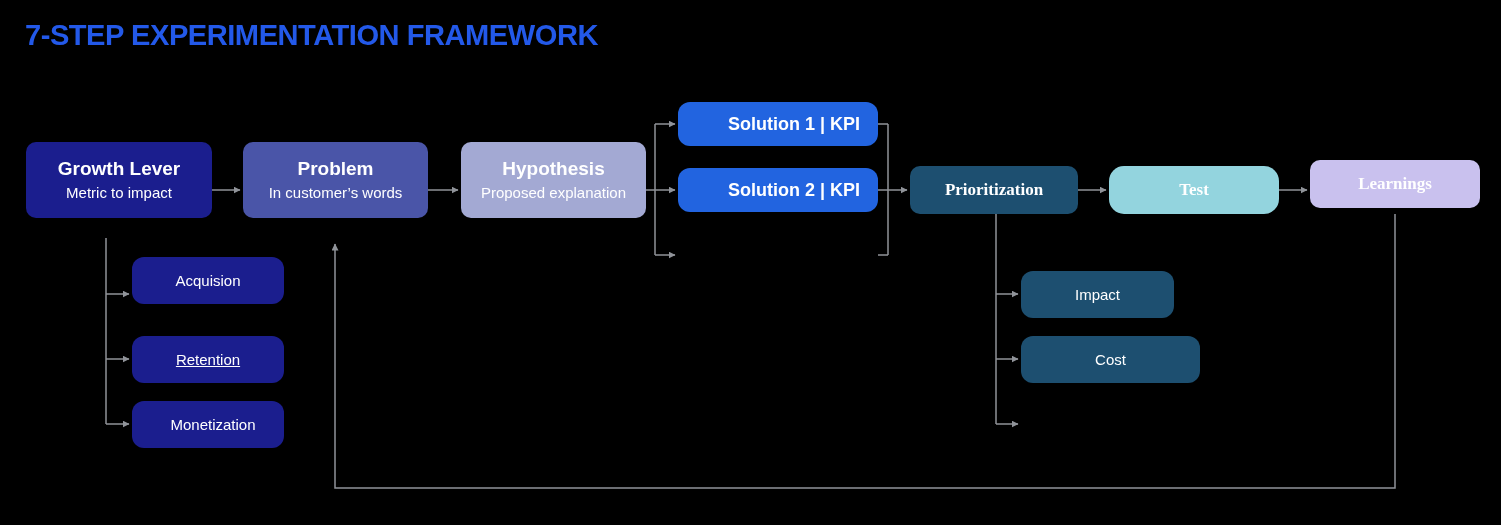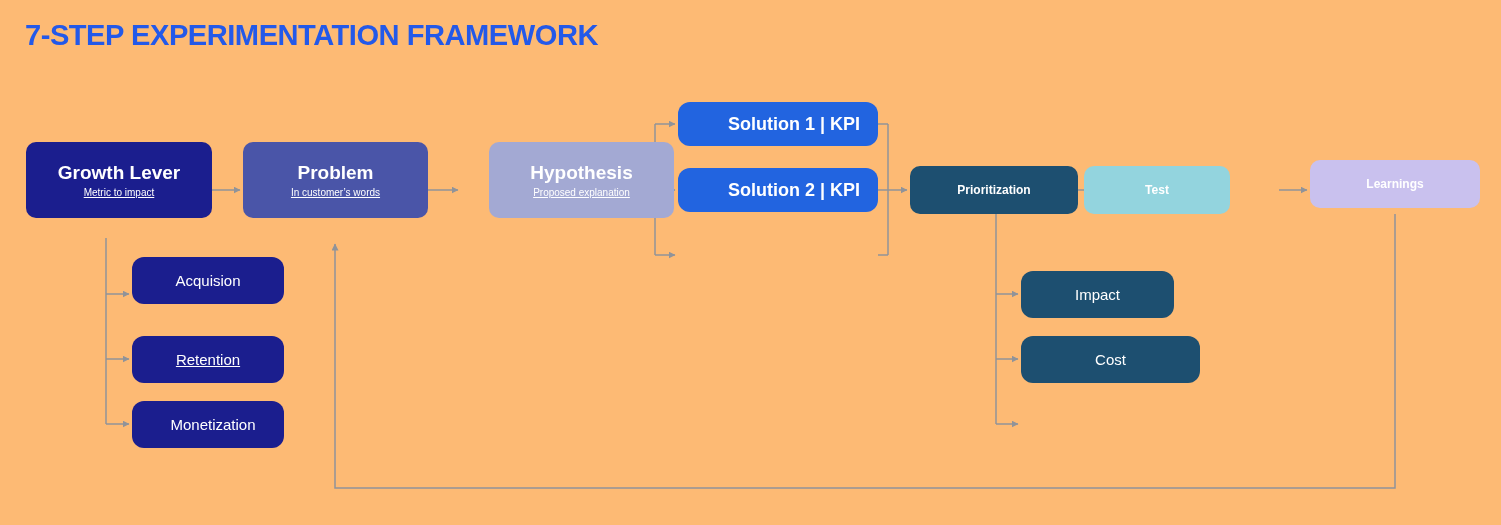--- a/index.html
+++ b/index.html
@@ -5,21 +5,21 @@
   html, body {
     margin: 0;
     padding: 0;
     background: #ffffff;
     font-family: "Liberation Sans", "DejaVu Sans", sans-serif;
   }
   .canvas {
     position: relative;
     width: 1501px;
     height: 525px;
-    background: #fdba74;
+    background: #000000;
     overflow: hidden;
   }
   .title {
     position: absolute;
     left: 25px;
     top: 18px;
     font-size: 30px;
     font-weight: 800;
     letter-spacing: -0.5px;
     color: #2359e9;
@@ -44,21 +44,21 @@
     text-align: center;
     z-index: 1;
     box-sizing: border-box;
   }
   .node .label { font-weight: 700; }
   .node .sublabel { font-weight: 400; }
 
   
   .big { width: 186px; height: 76px; border-radius: 10px; }
   .big .label { font-size: 19px; line-height: 1.35; }
-  .big .sublabel { font-size: 10px; line-height: 1.45; text-decoration: underline; }
+  .big .sublabel { font-size: 15px; line-height: 1.45; }
 
   .bg-navy    { background: #1b1e8e; }
   .bg-indigo  { background: #4a55a8; }
   .bg-lavender{ background: #a3a9d3; }
   .bg-blue    { background: #2264e0; }
   .bg-teal    { background: #1d4f70; }
   .bg-cyan    { background: #93d4de; }
   .bg-lilac   { background: #c9c1ee; }
 
   .solution {
@@ -67,21 +67,21 @@
     height: 44px;
     border-radius: 12px;
     padding-left: 32px;
   }
   .solution .label { font-size: 18px; }
 
   .steprow {
     height: 48px;
     border-radius: 10px;
   }
-  .steprow .label { font-size: 12px; }
+  .steprow .label { font-size: 17px; font-family: Liberation Serif, serif; }
 
   .subbox {
     width: 152px;
     height: 47px;
     border-radius: 12px;
   }
   .subbox .label { font-size: 15px; font-weight: 400; }
 </style>
 </head>
 <body>
@@ -133,36 +133,36 @@
   <div class="node big bg-navy" style="left:26px; top:142px;">
     <span class="label">Growth Lever</span>
     <span class="sublabel">Metric to impact</span>
   </div>
 
   <div class="node big bg-indigo" style="left:243px; top:142px; width:185px;">
     <span class="label">Problem</span>
     <span class="sublabel">In customer’s words</span>
   </div>
 
-  <div class="node big bg-lavender" style="left:461px; top:142px; width:185px;margin-left:28px;">
+  <div class="node big bg-lavender" style="left:461px; top:142px; width:185px;">
     <span class="label">Hypothesis</span>
     <span class="sublabel">Proposed explanation</span>
   </div>
 
   <div class="node solution bg-blue" style="top:102px;">
     <span class="label">Solution 1 | KPI</span>
   </div>
   <div class="node solution bg-blue" style="top:168px;">
     <span class="label">Solution 2 | KPI</span>
   </div>
 
   <div class="node steprow bg-teal" style="left:910px; top:166px; width:168px;">
     <span class="label">Prioritization</span>
   </div>
-  <div class="node steprow bg-cyan" style="left:1084px; top:166px; width:146px;">
+  <div class="node steprow bg-cyan" style="left:1109px; top:166px; width:170px;border-radius:15px;">
     <span class="label">Test</span>
   </div>
   <div class="node steprow bg-lilac" style="left:1310px; top:160px; width:170px;">
     <span class="label">Learnings</span>
   </div>
 
   <div class="node subbox bg-navy" style="left:132px; top:257px;">
     <span class="label">Acquision</span>
   </div>
   <div class="node subbox bg-navy" style="left:132px; top:336px;text-decoration:underline;">

